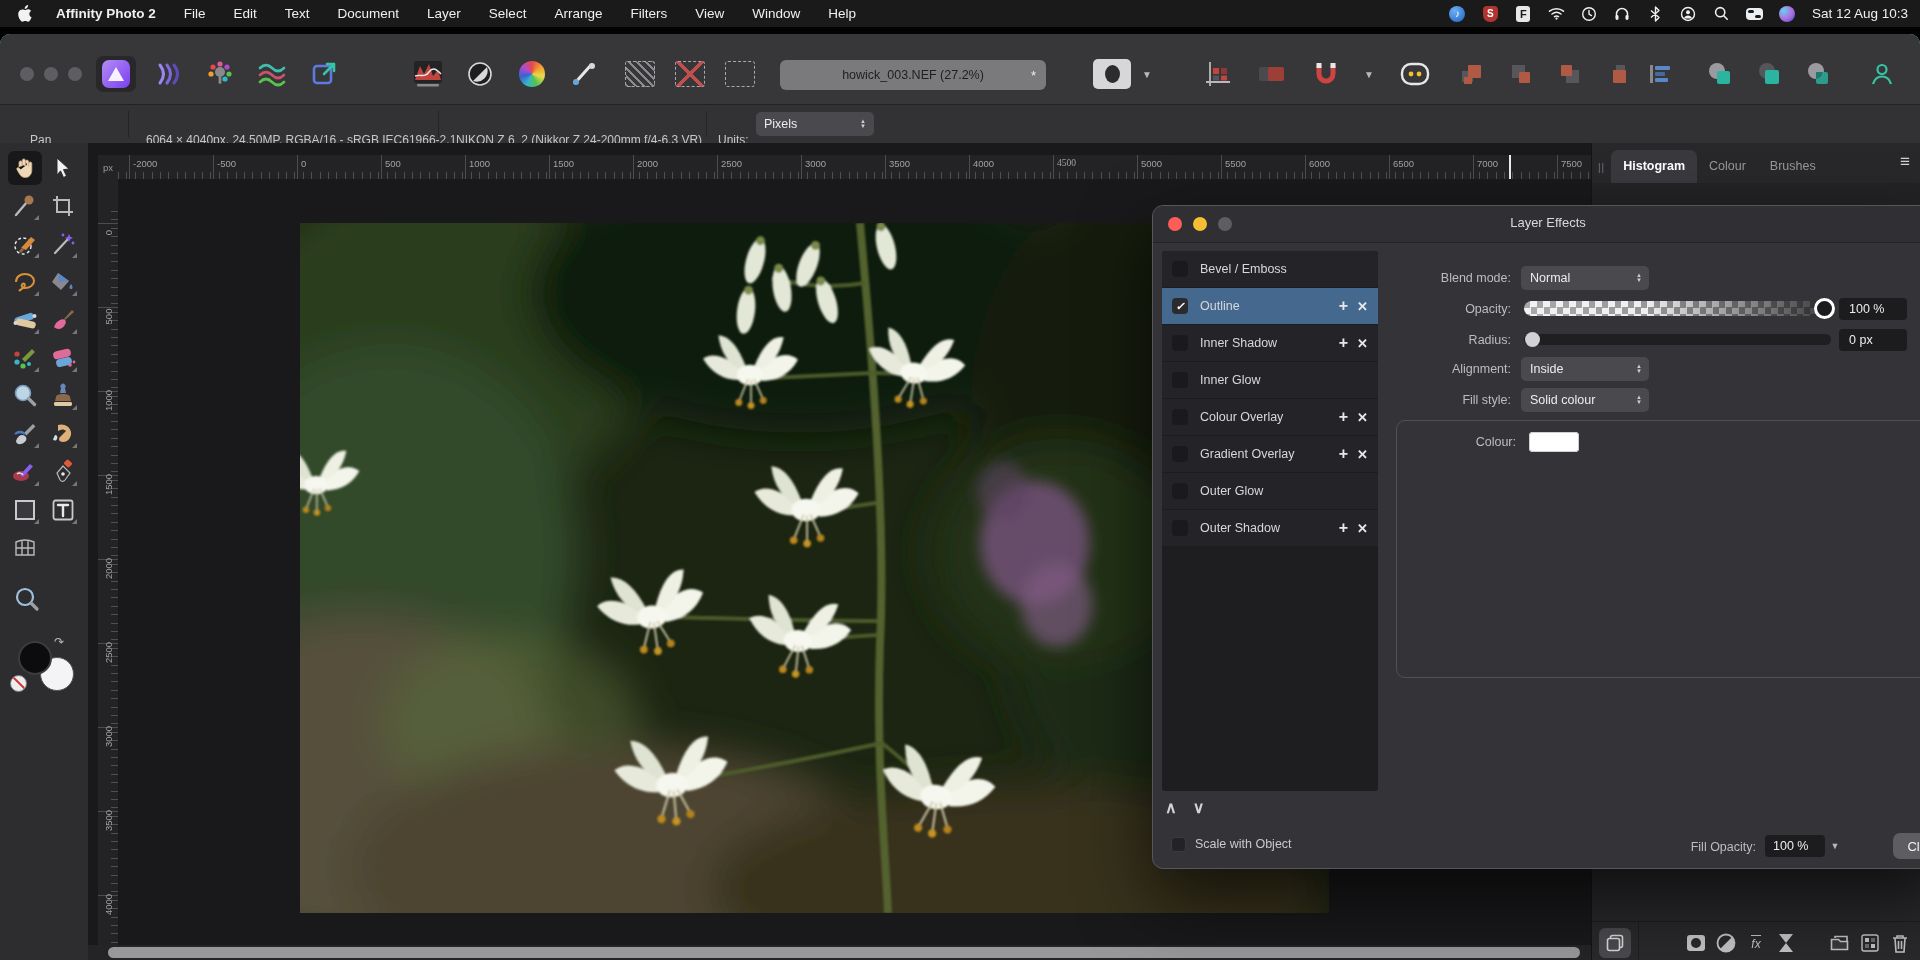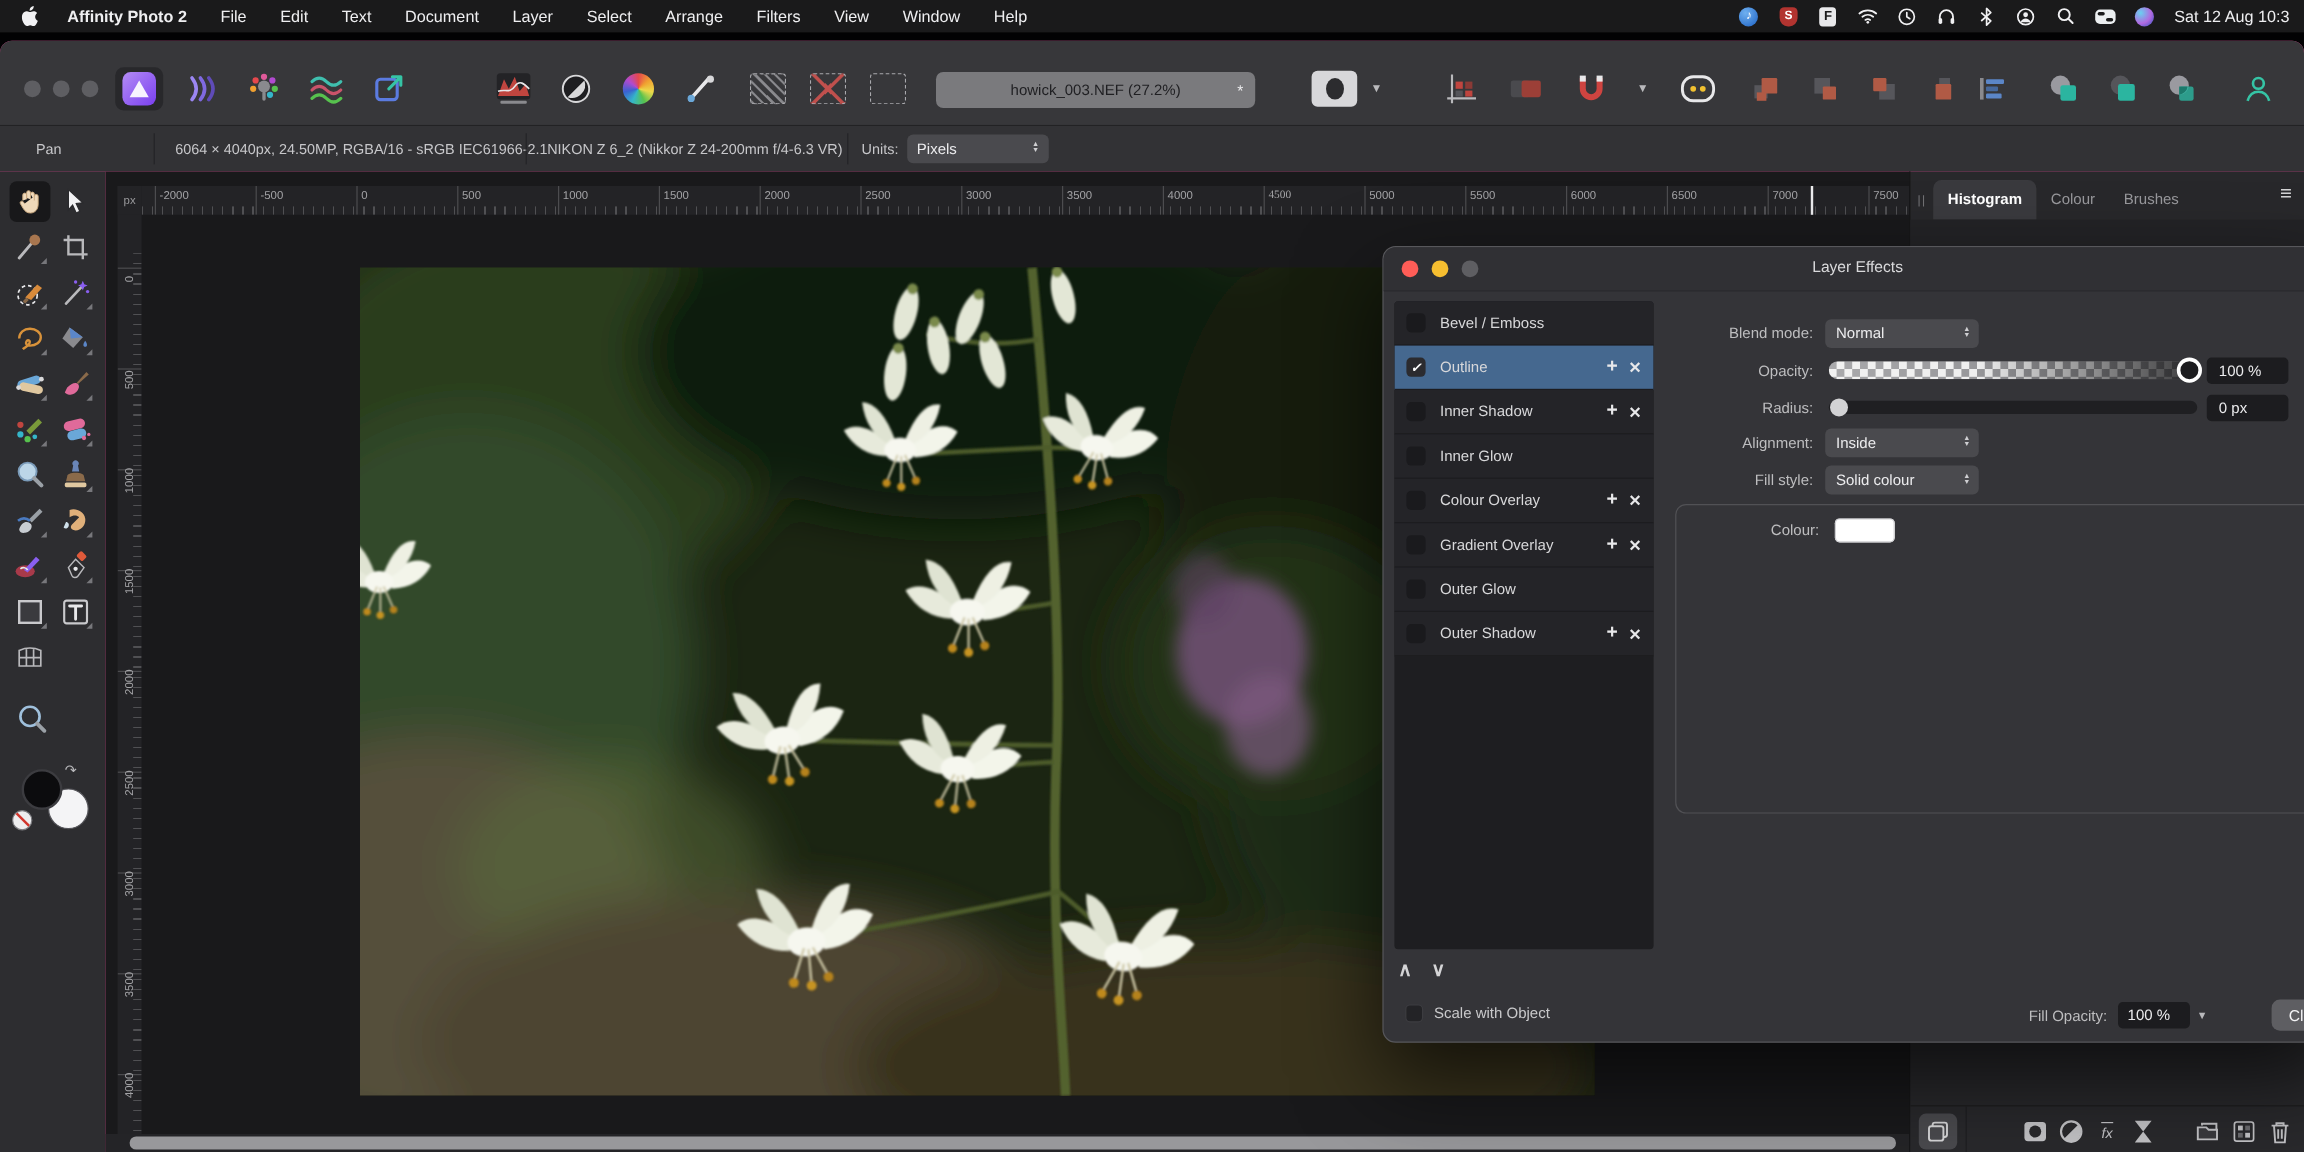--- a/index.html
+++ b/index.html
@@ -21,21 +21,21 @@
           font-weight:bold;display:flex;align-items:center;justify-content:center}
   .fbadge{width:14px;height:16px;border-radius:3px;background:#e8e8ea;color:#1a1a1b;font-size:11px;
           font-weight:bold;display:flex;align-items:center;justify-content:center}
   .siri{width:16px;height:16px;border-radius:50%;
         background:radial-gradient(circle at 30% 30%,#6ad0f0,#b06ae0 55%,#2a50c0)}
   .ccicon{width:17px;height:12px;border-radius:4px;background:#eceff1;position:relative}
   .ccicon i{position:absolute;left:2px;width:6px;height:3px;border-radius:2px;background:#1a1a1b}
   .ccicon i.b{top:2px}.ccicon i.c{top:7px;left:9px}
   .mb-date{font-size:13.5px;white-space:nowrap;flex:none}
   
-  #window{position:absolute;top:34px;left:0;width:1920px;height:926px;background:#ec4899;
+  #window{position:absolute;top:34px;left:0;width:1920px;height:926px;background:#5eead4;
           border-radius:10px 10px 0 0}
   
   #toolbar{position:absolute;top:0;left:0;right:0;height:70px;background:#37373a;
            border-radius:10px 10px 0 0;border-bottom:1px solid #222224}
   .lights{position:absolute;left:20px;top:33px;display:flex;gap:10px}
   .light{width:14px;height:14px;border-radius:50%;background:#5e5e62}
   .tbgroup{position:absolute;display:flex;align-items:center;gap:12px;height:40px;top:20px}
   .tbtn{width:40px;height:36px;border-radius:7px;display:flex;align-items:center;justify-content:center;flex:none}
   .tbtn.pressed{background:#28282b}
   .tbtn svg{display:block}
@@ -50,21 +50,21 @@
      linear-gradient(45deg,transparent 46%,#c0504d 46% 54%,transparent 54%),
      linear-gradient(-45deg,transparent 46%,#c0504d 46% 54%,transparent 54%)}
   #doctitle{position:absolute;left:780px;top:26px;width:266px;height:30px;background:#7a7a7d;border-radius:6px;
             color:#1f1f22;font-size:12.5px;display:flex;align-items:center;justify-content:center}
   #doctitle .star{position:absolute;right:10px;color:#ededef;font-size:13px}
   .maskbtn{width:38px;height:30px;border-radius:5px;background:#d7d7da;display:flex;align-items:center;justify-content:center}
   .maskbtn i{width:15px;height:18px;border-radius:50%;background:#2c2c2f}
   .chevbtn{color:#b9b9bc;font-size:10px;padding:0 4px}
   
   #contextbar{position:absolute;top:71px;left:0;right:0;height:38px;background:#323235;color:#c7c7ca;font-size:12px}
-  #contextbar .ct{position:absolute;top:0;height:38px;display:flex;align-items:center;white-space:nowrap}
+  #contextbar .ct{position:absolute;top:16px;height:38px;display:flex;align-items:center;white-space:nowrap}
   .cdiv{position:absolute;top:6px;width:1px;height:26px;background:#242427}
   #unitsdd{position:absolute;left:756px;top:7px;width:118px;height:24px;background:#4a4a4e;border-radius:5px;
            color:#ececee;font-size:12.5px;display:flex;align-items:center;padding:0 8px;box-sizing:border-box;justify-content:space-between}
   .chevstack{display:flex;flex-direction:column;line-height:5px;font-size:6px;color:#cfcfd2;text-align:center}
   
   #main{position:absolute;top:109px;left:0;right:0;bottom:0}
   
   #toolstrip{position:absolute;left:0;top:0;width:88px;bottom:0;background:#2d2d30}
   .tool{position:absolute;width:34px;height:34px;border-radius:6px;display:flex;align-items:center;justify-content:center}
   .tool.selected{background:#18181a}

